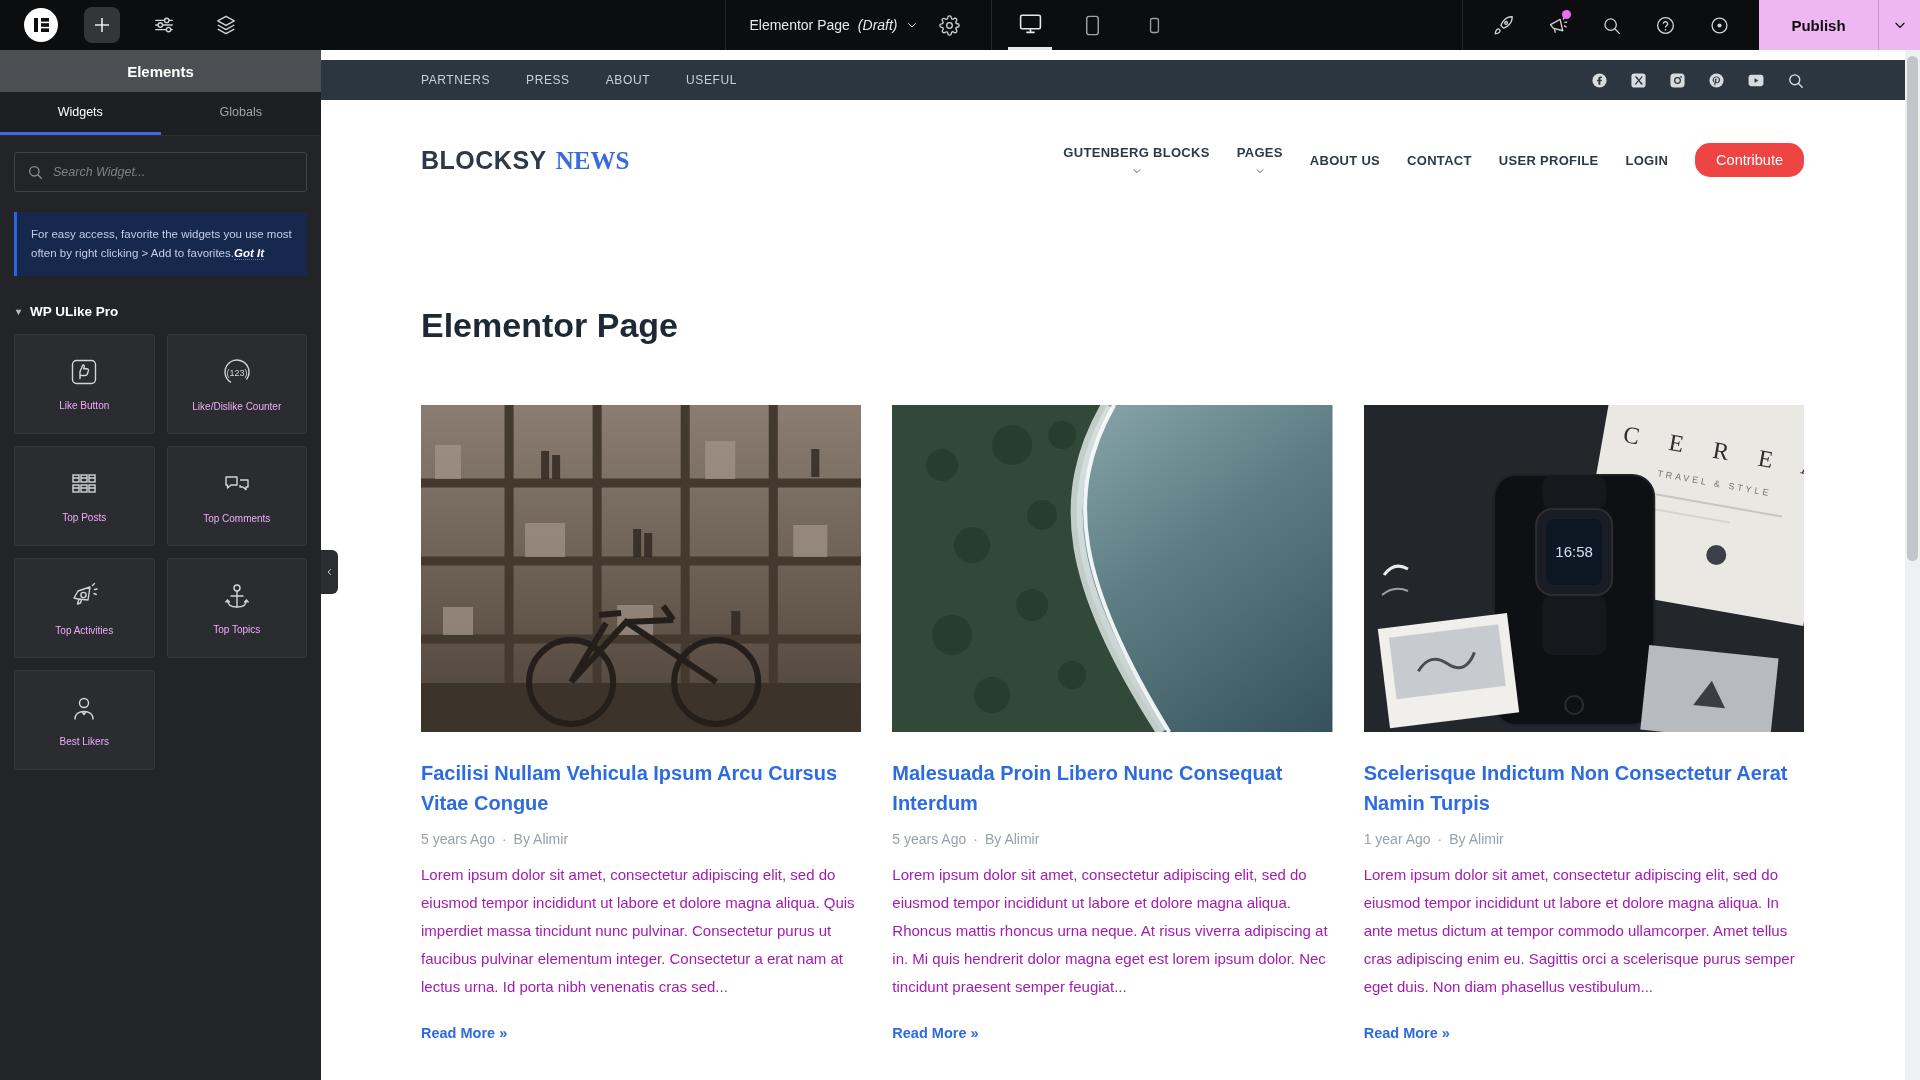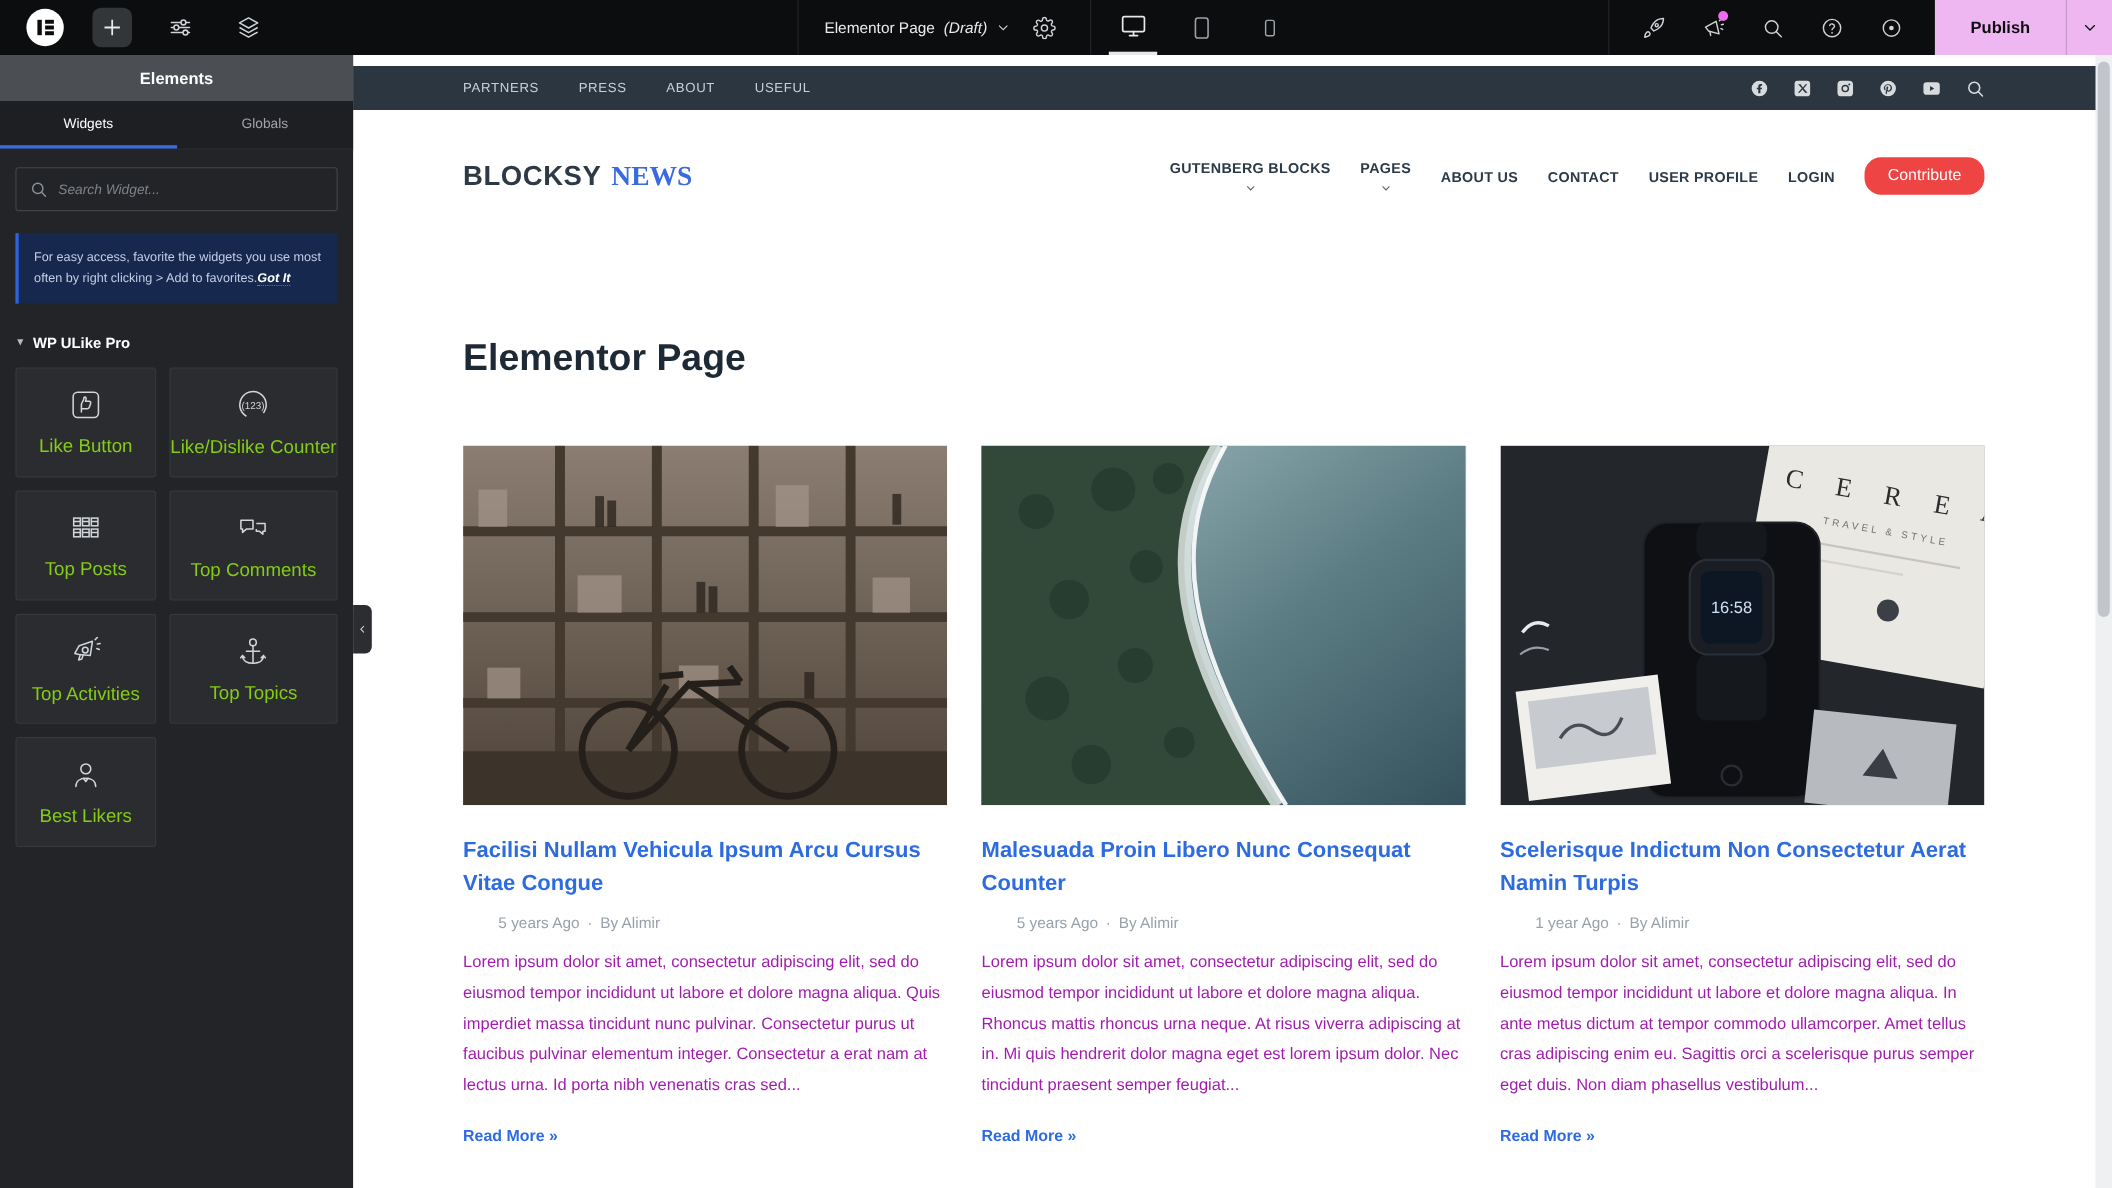--- a/index.html
+++ b/index.html
@@ -54,21 +54,21 @@
     padding:13px 14px; font-size:11.5px; line-height:1.65; color:#c2cde6; }
   .panel-notice .got-it { font-weight:700; font-style:italic; color:#fff;
     border-bottom:1px dotted #4f74d8; cursor:pointer;margin-top:16px; }
   .panel-section { margin:28px 16px 0; display:flex; align-items:center; gap:9px;
     color:#fff; font-size:13.5px; font-weight:700; cursor:pointer; }
   .panel-section .caret { color:#b6babe; font-size:10px; }
   .widget-grid { margin:15px 14px 0; display:grid; grid-template-columns:1fr 1fr; gap:12px; }
   .widget-card { height:100px; background:#2a2c2f; border:1px solid #36383b; border-radius:3px;
     display:flex; flex-direction:column; align-items:center; justify-content:center; gap:12px;
     cursor:pointer; color:#d2d5d9; }
-  .widget-card .wlabel { font-size:17px; color:#84cc16; white-space:nowrap; }
+  .widget-card .wlabel { font-size:10px; color:#f0abfc; white-space:nowrap; }
   .collapse-tab { position:absolute; right:-17px; top:500px; width:17px; height:44px;
     background:#2b2d30; border-radius:0 6px 6px 0; display:flex; align-items:center;
     justify-content:center; color:#d0d4d8; cursor:pointer; font-size:13px; }
 
   
   .main { position:absolute; left:321px; top:50px; width:1599px; height:1030px;
     background:#fff; overflow:hidden; }
   .utilbar { height:40px; background:#2b3640; display:flex; align-items:center;
     padding:0 116px 0 100px;margin-top:10px; }
   .util-links { display:flex; gap:36px; }
@@ -91,21 +91,21 @@
     font-family:"Liberation Sans", sans-serif; }
 
   .page-body { padding:86px 116px 0 100px; }
   .page-title { font-size:34px; font-weight:700; color:#1d2935; }
   .posts { margin-top:60px; display:grid; grid-template-columns:repeat(3, 1fr); gap:31px; }
   .post-card { display:flex; flex-direction:column; }
   .post-image { width:100%; height:327px; overflow:hidden; cursor:pointer; background:#ddd; }
   .post-image svg { display:block; width:100%; height:100%; }
   .post-title { margin-top:26px; font-size:20px; font-weight:700; line-height:1.5;
     color:#2d6be0; cursor:pointer; }
-  .post-meta { margin-top:13px; font-size:14px; color:#98a1ab; display:flex; gap:7px; align-items:center;margin-left:32px; }
+  .post-meta { margin-top:13px; font-size:14px; color:#98a1ab; display:flex; gap:7px; align-items:center; }
   .post-excerpt { margin-top:14px; font-size:15px; line-height:28px; color:#a21caf; }
   .read-more { margin-top:24px; font-size:14.5px; font-weight:700; color:#2d6be0; cursor:pointer; }
 
   
   .scrollbar { position:absolute; right:0; top:50px; width:15px; height:1030px;
     background:#eef0f1; z-index:60; }
   .scroll-thumb { position:absolute; left:2px; right:2px; top:6px; height:505px;
     background:#c2c6ca; border-radius:6px; }
 
   svg { flex-shrink:0; }
@@ -494,21 +494,21 @@
                 <circle cx="60" cy="230" r="20"></circle>
                 <circle cx="140" cy="200" r="16"></circle>
               <circle cx="100" cy="290" r="18"></circle>
                 <circle cx="180" cy="270" r="14"></circle>
                 <circle cx="170" cy="30" r="14"></circle>
             </g>
             <path d="M215 0c-52 90-40 180 55 327" fill="none" stroke="#e7efec" stroke-width="12" opacity="0.8"></path>
             <path d="M222 0c-50 88-38 176 55 327" fill="none" stroke="#ffffff" stroke-width="4" opacity="0.9"></path>
           </svg>
         </div>
-        <h2 class="post-title">Malesuada Proin Libero Nunc Consequat Counter</h2>
+        <h2 class="post-title">Malesuada Proin Libero Nunc Consequat Interdum</h2>
         <div class="post-meta">
           <span>5 years Ago</span>
           <span>·</span>
           <span>By Alimir</span>
         </div>
         <p class="post-excerpt">Lorem ipsum dolor sit amet, consectetur adipiscing elit, sed do eiusmod tempor incididunt ut labore et dolore magna aliqua. Rhoncus mattis rhoncus urna neque. At risus viverra adipiscing at in. Mi quis hendrerit dolor magna eget est lorem ipsum dolor. Nec tincidunt praesent semper feugiat...</p>
         <span class="read-more">Read More »</span>
       </article>
 
       <article class="post-card">

